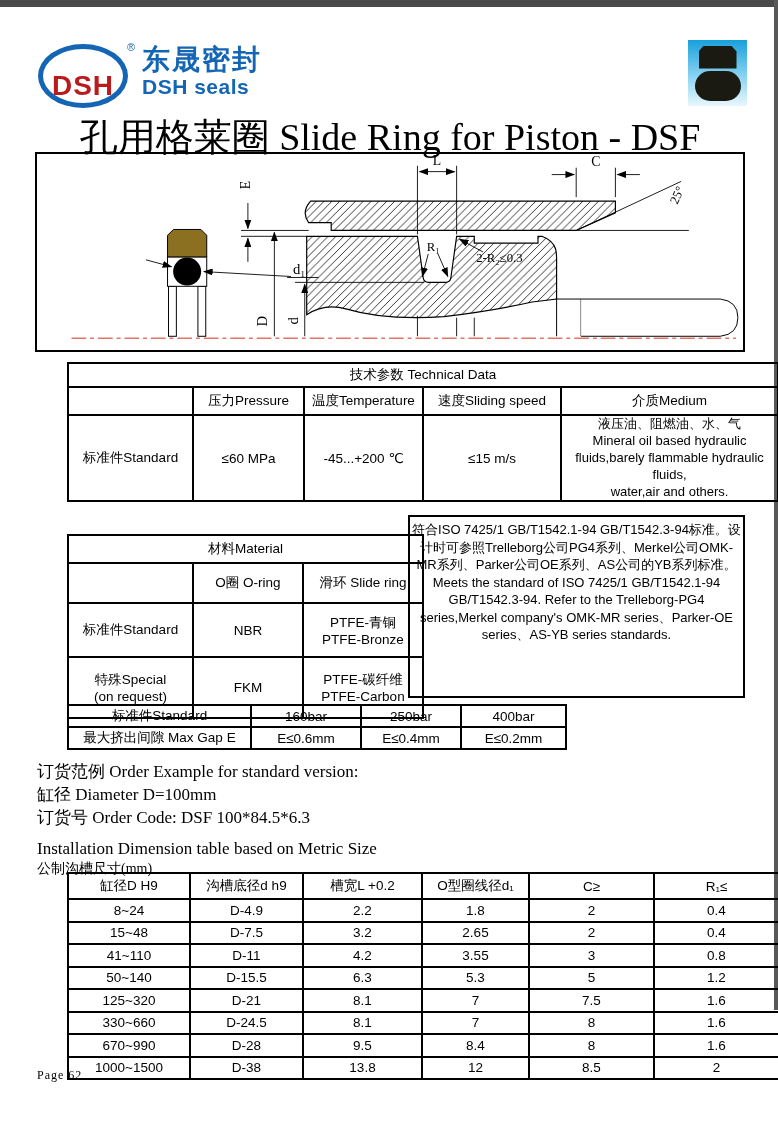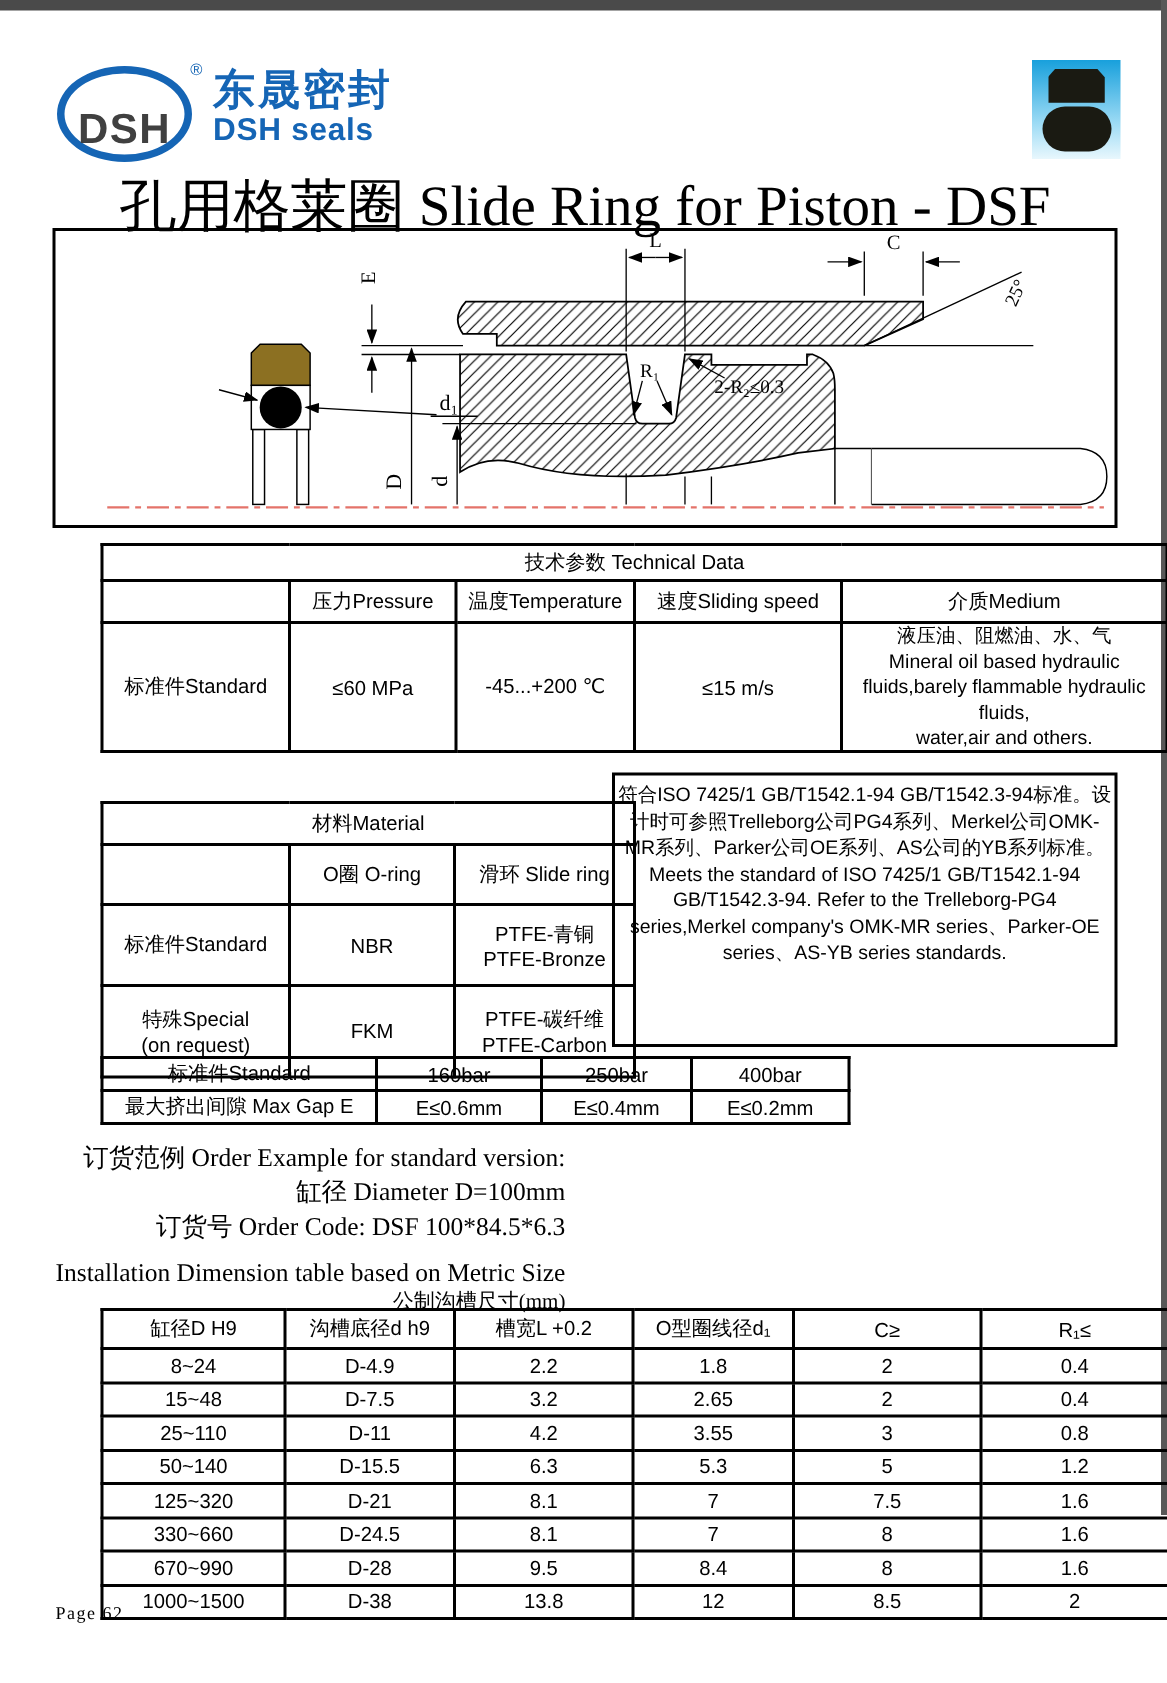--- a/index.html
+++ b/index.html
@@ -6,21 +6,21 @@
   .page{position:relative;width:778px;height:1122px;background:#fff;overflow:hidden;
         font-family:"Liberation Sans","DejaVu Sans",sans-serif;color:#000;}
   .abs{position:absolute;}
   
   .scan-top{left:0;top:0;width:778px;height:7px;background:#4a4a4a;}
   .scan-right{right:0;top:0;width:4px;height:1010px;background:#585858;}
   
   .logo{left:38px;top:44px;display:flex;align-items:flex-start;}
   .logo-oval{position:relative;width:80px;height:54px;border:5px solid #1565b5;border-radius:50%;
              display:flex;align-items:center;justify-content:center;}
-  .logo-oval .dsh{font-size:28px;font-weight:bold;color:#404040;letter-spacing:1px;margin-top:20px;}
+  .logo-oval .dsh{font-size:28px;font-weight:bold;color:#b91c1c;letter-spacing:1px;margin-top:20px;}
   .logo-reg{position:absolute;top:-8px;right:-12px;font-size:11px;color:#1565b5;}
   .logo-names{margin-left:14px;padding-top:1px;}
   .logo-cn{font-size:28px;font-weight:bold;color:#1565b5;letter-spacing:2px;line-height:1.05;}
   .logo-en{font-size:21px;font-weight:bold;color:#1565b5;line-height:1.05;margin-top:2px;letter-spacing:0.5px;}
   
   .corner-icon{left:688px;top:40px;width:59px;height:66px;
                background:linear-gradient(180deg,#18a0dc 0%,#9fdcf5 65%,#e8f7fd 100%);
                display:flex;flex-direction:column;align-items:center;justify-content:center;gap:2px;}
   .ci-top{width:38px;height:23px;background:#1a1a12;
           clip-path:polygon(0 26%,14% 0,86% 0,100% 26%,100% 100%,0 100%);}
@@ -39,21 +39,21 @@
   .medium-cell div{line-height:1.3;font-size:13px;}
   .mat{left:35px;top:534px;}
   .design-box{left:408px;top:515px;width:337px;height:183px;border:2px solid #000;box-sizing:border-box;}
   .design-head{height:28px;border-bottom:2px solid #000;display:flex;align-items:center;justify-content:center;
                font-size:13px;box-sizing:border-box;}
   .design-body{padding:4px 1px;font-size:13px;line-height:1.35;text-align:center;}
   .press{left:35px;top:704px;}
   .press td{font-size:14px;}
   
   .order{left:37px;top:760px;font-family:"Liberation Serif","DejaVu Serif",serif;font-size:17px;}
-  .order div{line-height:23px;text-align:right;}
+  .order div{line-height:23px;}
   .order .gap{margin-top:8px;}
   .order .small{font-size:14px;line-height:18px;}
   .dim{left:35px;top:872px;}
   .dim td{font-size:13px;height:20.5px;padding:0;}
   .dim tr.hdr td{height:24px;}
   .footer{left:37px;top:1068px;font-family:"Liberation Serif","DejaVu Serif",serif;font-size:12px;letter-spacing:1px;}
   svg text{font-family:"Liberation Serif","DejaVu Serif",serif;fill:#000;}
 </style>
 </head>
 <body>
@@ -291,21 +291,21 @@
     </tr>
     <tr>
       <td>15~48</td>
       <td>D-7.5</td>
       <td>3.2</td>
       <td>2.65</td>
       <td>2</td>
       <td>0.4</td>
     </tr>
     <tr>
-      <td>25~110</td>
+      <td>41~110</td>
       <td>D-11</td>
       <td>4.2</td>
       <td>3.55</td>
       <td>3</td>
       <td>0.8</td>
     </tr>
     <tr>
       <td>50~140</td>
       <td>D-15.5</td>
       <td>6.3</td>

